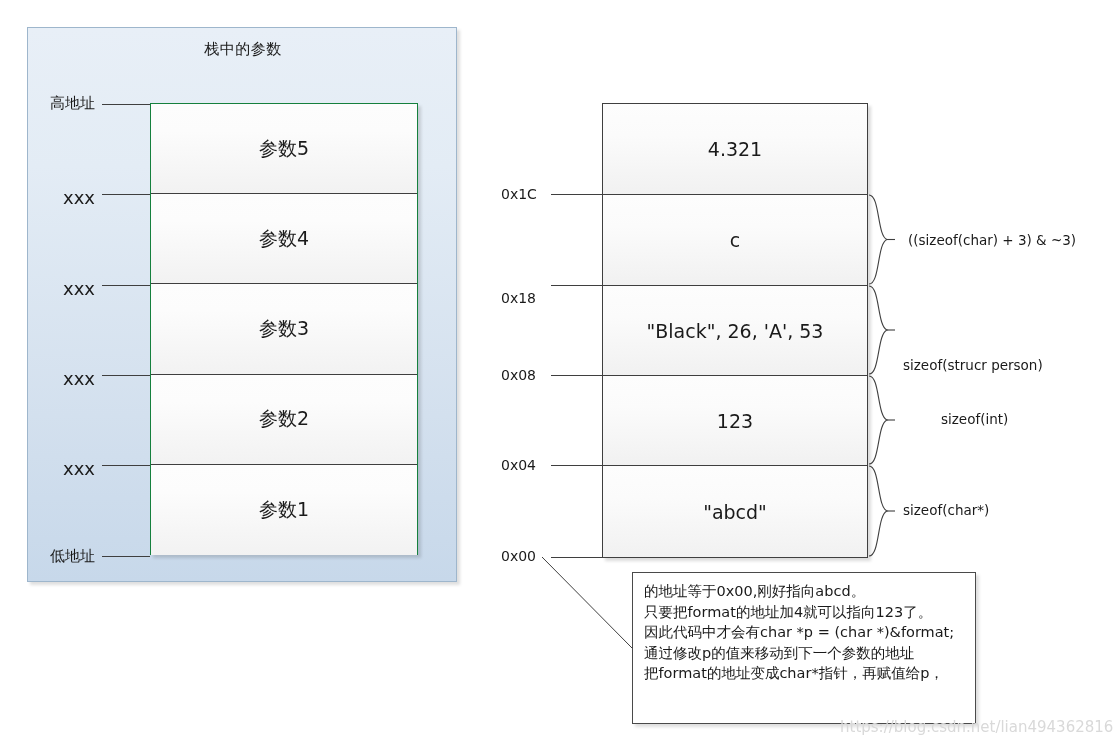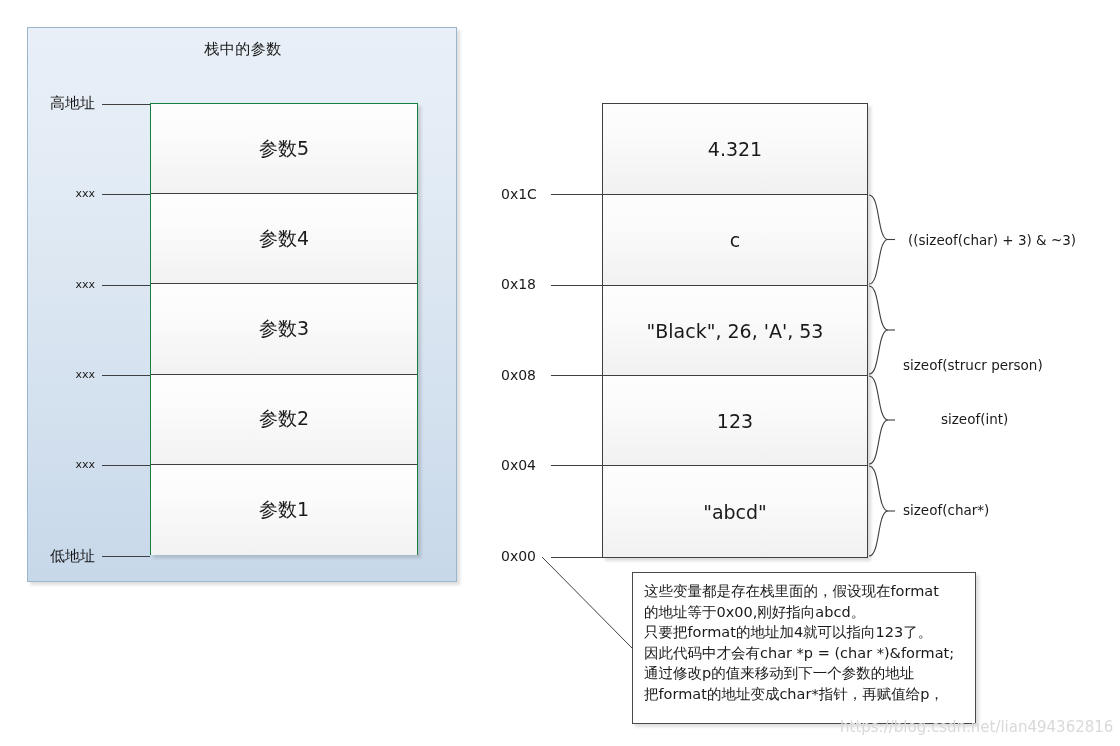--- a/index.html
+++ b/index.html
@@ -68,21 +68,21 @@
   .stack-left .cell:last-child { border-bottom: none; height: 90px; text-align: center; }
 
   
   .lead {
     position: absolute;
     height: 1px;
     background: #3f3f3f;
   }
   .addr-lbl {
     position: absolute;
-    font-size: 11px;
+    font-size: 18px;
     color: #1a1a1a;
     font-family: "DejaVu Sans", sans-serif;
     text-align: right;
     white-space: nowrap;
   }
   .addr-lbl.cn { font-size: 15px; }
 
   
   .stack-right {
     position: absolute;
@@ -198,21 +198,21 @@
     <div class="rcell" style="height:91px;">4.321</div>
     <div class="rcell" style="height:91px;">c</div>
     <div class="rcell" style="height:90px;">"Black", 26, 'A', 53</div>
     <div class="rcell" style="height:90px;">123</div>
     <div class="rcell" style="height:91px;">"abcd"</div>
   </div>
 
   <div class="raddr" style="left:501px; top:186px;">0x1C</div>
   <div class="lead" style="left:551px; top:194px; width:51px;"></div>
 
-  <div class="raddr" style="left:501px; top:276px;">0x18</div>
+  <div class="raddr" style="left:501px; top:290px;">0x18</div>
   <div class="lead" style="left:551px; top:285px; width:51px;"></div>
 
   <div class="raddr" style="left:501px; top:367px;">0x08</div>
   <div class="lead" style="left:551px; top:375px; width:51px;"></div>
 
   <div class="raddr" style="left:501px; top:457px;">0x04</div>
   <div class="lead" style="left:551px; top:465px; width:51px;"></div>
 
   <div class="raddr" style="left:501px; top:548px;">0x00</div>
   <div class="lead" style="left:551px; top:557px; width:51px;"></div>
@@ -239,21 +239,20 @@
   </svg>
   <div class="brace-lbl" style="left:917px; top:411px;margin-left:24px;">sizeof(int)</div>
 
   <svg class="brace-svg" style="left:868px; top:465px; width:30px; height:92px;">
     <path d="M1,1 C12,1 9,42 19,46 C9,50 12,91 1,91" fill="none" stroke="#3f3f3f" stroke-width="1.1"></path>
     <line x1="19" y1="46" x2="27" y2="46" stroke="#3f3f3f" stroke-width="1.1"></line>
   </svg>
   <div class="brace-lbl" style="left:903px; top:502px;">sizeof(char*)</div>
 
   <div class="note-box">
-    <div class="note-line">这些变量都是存在栈里面的，假设现在format</div>
     <div class="note-line">的地址等于0x00,刚好指向abcd。</div>
     <div class="note-line">只要把format的地址加4就可以指向123了。</div>
     <div class="note-line">因此代码中才会有char *p = (char *)&amp;format;</div>
     <div class="note-line">通过修改p的值来移动到下一个参数的地址</div>
     <div class="note-line">把format的地址变成char*指针，再赋值给p，</div>
   </div>
 
   <div class="watermark">https://blog.csdn.net/lian494362816</div>
 
 </div>

